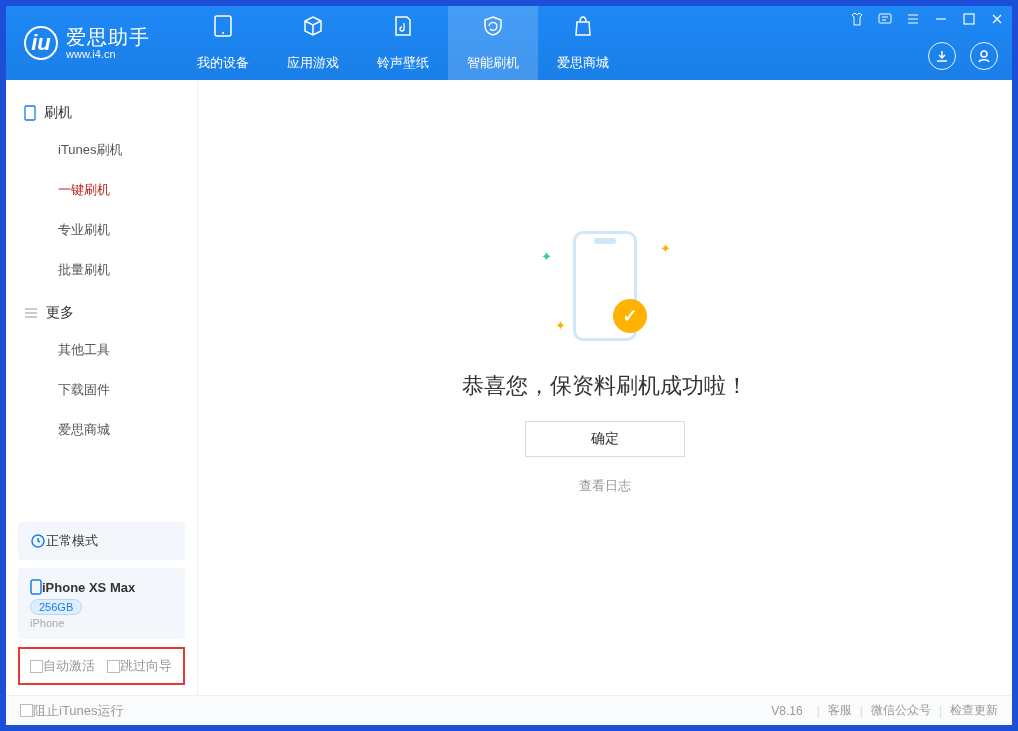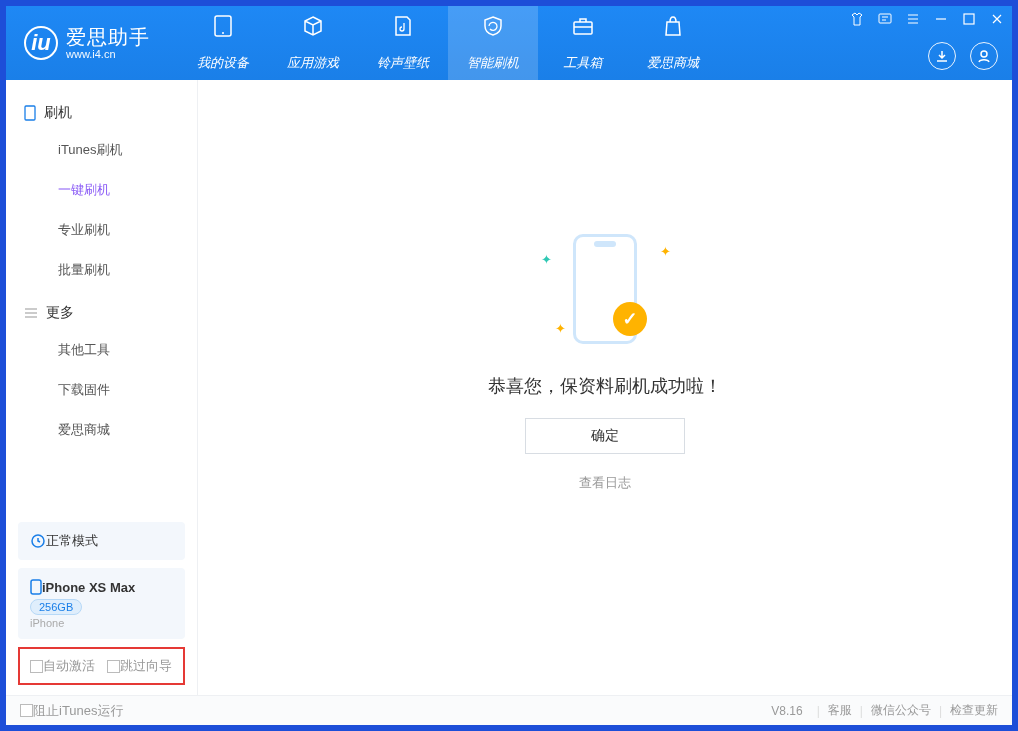--- a/index.html
+++ b/index.html
@@ -5,52 +5,52 @@
 * { margin: 0; padding: 0; box-sizing: border-box; font-family: "Microsoft YaHei", -apple-system, sans-serif; }
 body { background: #f0f0f0; display: flex; align-items: center; justify-content: center; min-height: 100vh; }
 .window { width: 1018px; height: 731px; background: #fff; border: 6px solid #1d4ed8; display: flex; flex-direction: column; position: relative; }
 .header { height: 74px; background: linear-gradient(180deg, #1e88f5 0%, #1a7fe8 100%); display: flex; align-items: center; color: #fff; position: relative; }
 .logo-block { display: flex; align-items: center; padding: 0 18px; gap: 8px; }
 .logo-circle { width: 34px; height: 34px; border: 2px solid #fff; border-radius: 50%; display: flex; align-items: center; justify-content: center; font-size: 22px; font-weight: bold; font-style: italic; }
 .brand-text { display: flex; flex-direction: column; line-height: 1.1; }
 .brand-cn { font-size: 20px; font-weight: 500; letter-spacing: 1px; }
 .brand-url { font-size: 11px; opacity: 0.95; }
 .nav-tabs { display: flex; height: 100%; margin-left: 10px; }
-.nav-tab { width: 90px; display: flex; flex-direction: column; align-items: center; justify-content: center; gap: 16px; font-size: 13px; cursor: pointer; font-style: italic; }
+.nav-tab { width: 90px; display: flex; flex-direction: column; align-items: center; justify-content: center; gap: 16px; font-size: 13px; cursor: pointer; }
 .nav-tab.active { background: rgba(255,255,255,0.18); text-align: center; }
 .nav-tab .ico { width: 24px; height: 24px; display: flex; align-items: center; justify-content: center; }
 .window-controls { position: absolute; right: 6px; top: 4px; display: flex; gap: 10px; align-items: center; }
 .window-controls .wc { width: 18px; height: 18px; display: flex; align-items: center; justify-content: center; cursor: pointer; color: #fff; font-size: 13px; }
 .header-right { position: absolute; right: 14px; bottom: 10px; display: flex; gap: 14px; }
 .hr-circle { width: 28px; height: 28px; border: 1.5px solid rgba(255,255,255,0.9); border-radius: 50%; display: flex; align-items: center; justify-content: center; cursor: pointer; }
 .body { flex: 1; display: flex; min-height: 0; }
 .sidebar { width: 192px; border-right: 1px solid #eef0f3; display: flex; flex-direction: column; background: #fff; }
 .side-scroll { flex: 1; overflow: auto; padding-top: 10px; }
 .side-group-title { display: flex; align-items: center; gap: 8px; padding: 14px 18px 8px; font-size: 14px; color: #333; }
 .side-item { padding: 11px 18px 11px 52px; font-size: 13px; color: #555; cursor: pointer; }
-.side-item.active { color: #8b5cf6; }
+.side-item.active { color: #b91c1c; }
 .side-bottom { padding: 10px 12px; }
 .device-card { background: #f3f7fc; border-radius: 4px; padding: 10px 12px; margin-top: 8px; }
 .mode-row { display: flex; align-items: center; font-size: 13px; color: #333; }
 .dev-name { font-size: 13px; color: #333; font-weight: 600; margin-top: 2px; }
 .cap-badge { display: inline-block; background: #dfeefc; border: 1px solid #b7d9f7; color: #1a7fe8; font-size: 11px; padding: 1px 8px; border-radius: 10px; margin-top: 4px; }
 .dev-type { font-size: 11px; color: #aaa; margin-top: 2px; }
 .highlight-box { border: 2px solid #e53935; padding: 8px 10px; margin-top: 8px; display: flex; gap: 12px; align-items: center; }
 .chk-row { display: flex; align-items: center; font-size: 13px; color: #999; cursor: pointer; }
 .chk-box { width: 13px; height: 13px; border: 1px solid #bbb; background: #fff; }
 .content { flex: 1; display: flex; flex-direction: column; align-items: center; justify-content: center; gap: 20px; padding-bottom: 60px; }
 .illust { width: 160px; height: 130px; position: relative; display: flex; align-items: center; justify-content: center; }
 .phone-shape { width: 64px; height: 110px; border: 3px solid #cfe6fb; border-radius: 10px; background: #fff; position: relative; }
 .phone-shape::before { content: ""; position: absolute; top: 4px; left: 50%; transform: translateX(-50%); width: 22px; height: 6px; background: #cfe6fb; border-radius: 3px; }
 .check-badge { position: absolute; right: 38px; bottom: 18px; width: 34px; height: 34px; background: #ffb300; border-radius: 50%; display: flex; align-items: center; justify-content: center; color: #fff; font-size: 18px; font-weight: bold; }
 .sparkle { position: absolute; font-size: 13px; }
 .s1 { left: 16px; top: 28px; color: #2fc8b4; }
 .s2 { right: 14px; top: 20px; color: #ffb300; }
 .s3 { left: 30px; bottom: 18px; color: #ffb300; }
-.success-msg { font-size: 18px; color: #333; }
+.success-msg { font-size: 22px; color: #333; }
 .ok-btn { width: 160px; height: 36px; border: 1px solid #d8dde3; background: #fff; font-size: 14px; color: #333; cursor: pointer; }
 .log-link { font-size: 13px; color: #999; cursor: pointer; }
 .footer { height: 30px; border-top: 1px solid #eef0f3; display: flex; align-items: center; padding: 0 14px; font-size: 12px; color: #999; background: #fafbfc; }
 .footer .left { display: flex; align-items: center; gap: 6px; }
 .footer .right { margin-left: auto; display: flex; align-items: center; gap: 8px; }
 .footer .sep { color: #ddd; }
 .footer .ver { color: #999; margin-right: 6px; }
 .footer .lnk { cursor: pointer; }
 svg { display: block; }
 </style>
@@ -99,29 +99,20 @@
         <span class="ico">
             <svg width="22" height="22" viewBox="0 0 22 22">
               <path d="M11 2 L19 5 L19 11 C19 16 15 19 11 20 C7 19 3 16 3 11 L3 5 Z" fill="none" stroke="#fff" stroke-width="1.5"></path>
               <path d="M7 11 A4 4 0 1 1 8 14" fill="none" stroke="#fff" stroke-width="1.3"></path>
             </svg>
           </span>
         <span>智能刷机</span>
       </div>
       <div class="nav-tab">
         <span class="ico">
-            <svg width="22" height="20" viewBox="0 0 22 20">
-              <rect x="2" y="6" width="18" height="12" rx="1" fill="none" stroke="#fff" stroke-width="1.5"></rect>
-              <path d="M8 6 L8 3 L14 3 L14 6 M2 11 L20 11" stroke="#fff" stroke-width="1.5" fill="none"></path>
-            </svg>
-          </span>
-        <span>工具箱</span>
-      </div>
-      <div class="nav-tab">
-        <span class="ico">
             <svg width="20" height="22" viewBox="0 0 20 22">
               <path d="M4 7 L16 7 L17 20 L3 20 Z M7 7 C7 4 8 2 10 2 C12 2 13 4 13 7" fill="none" stroke="#fff" stroke-width="1.5"></path>
             </svg>
           </span>
         <span>爱思商城</span>
       </div>
     </div>
 
     <div class="window-controls">
       <span class="wc">

